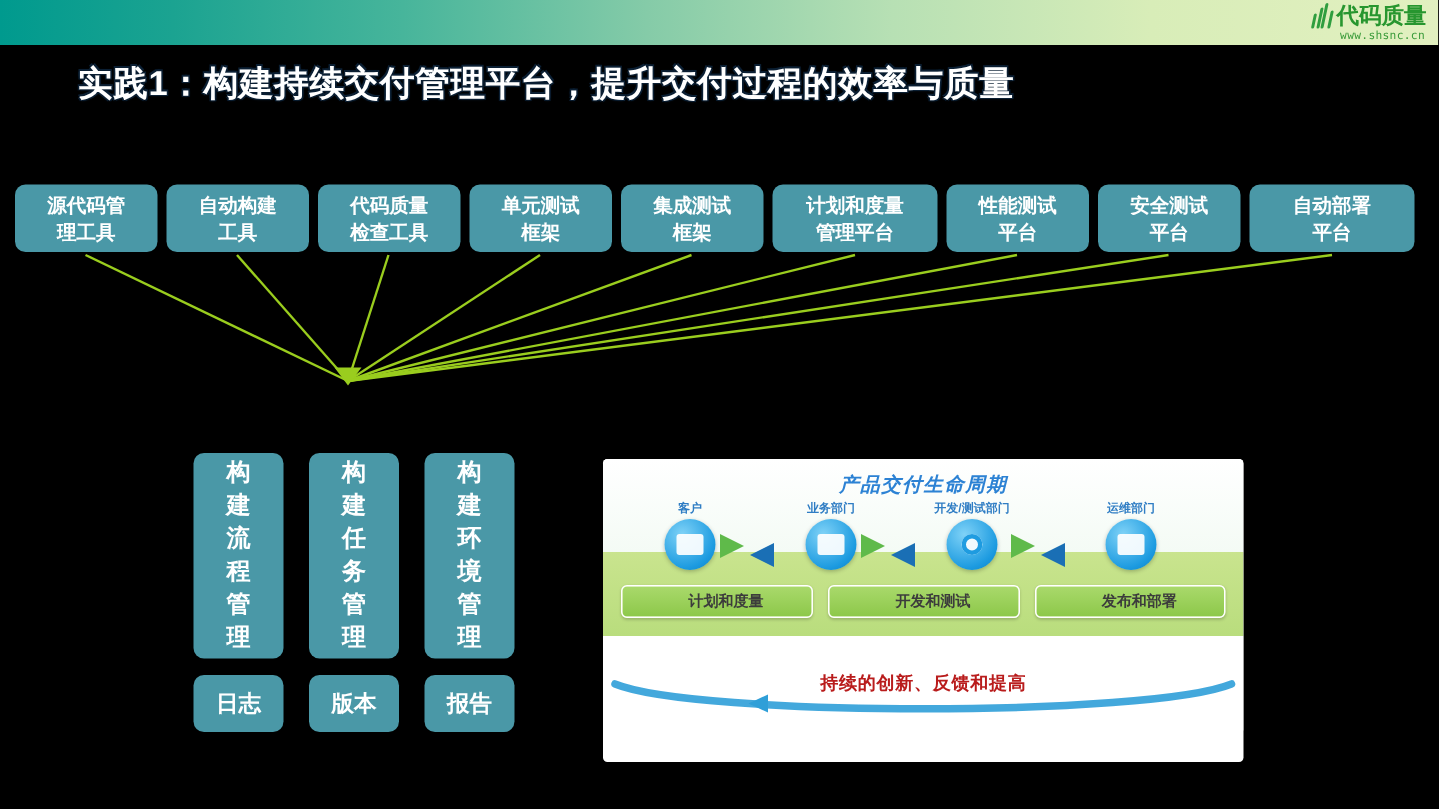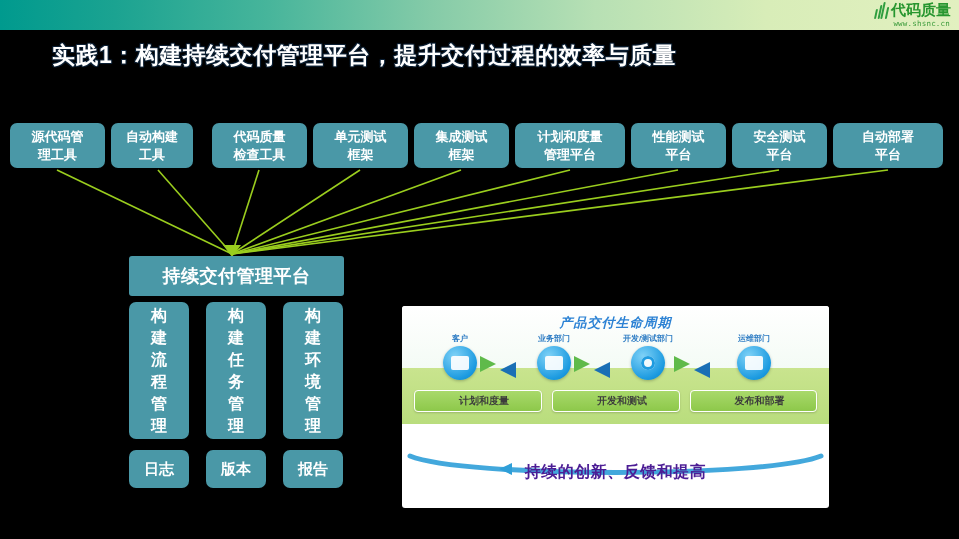--- a/index.html
+++ b/index.html
@@ -307,25 +307,25 @@
     display: flex;
     align-items: center;
     justify-content: center;
     font-size: 10px;
     font-weight: bold;
     color: #3c3c3c;
     box-shadow: 0 1px 2px rgba(0,0,0,0.18);
   }
   #lc-feedback-text {
     position: absolute;
-    left: 0; top: 156px; width: 100%;
+    left: 0; top: 141px; width: 100%;
     text-align: center;
-    font-size: 16px;
-    font-weight: bold;
-    color: #4c1d95;
+    font-size: 12px;
+    font-weight: bold;
+    color: #b91c1c;
     letter-spacing: 0.5px;
   }
   #lc-loop {
     position: absolute;
     left: 2px;
     top: 140px;
     width: 423px;
     height: 38px;
   }
 </style>
@@ -360,39 +360,38 @@
       <line x1="232" y1="254" x2="570" y2="170" stroke="#9acd1e" stroke-width="1.6"></line>
       <line x1="232" y1="254" x2="678" y2="170" stroke="#9acd1e" stroke-width="1.6"></line>
       <line x1="232" y1="254" x2="779" y2="170" stroke="#9acd1e" stroke-width="1.6"></line>
       <line x1="232" y1="254" x2="888" y2="170" stroke="#9acd1e" stroke-width="1.6"></line>
       <path d="M223 245 L241 245 L232 257 Z" fill="#9acd1e"></path>
     </svg>
 
   <div id="tools-layer">
       <div class="tool-box" style="left: 10px; width: 95px;">源代码管
 理工具</div>
-      <div class="tool-box" style="left: 111px; width: 82px;">自动构建
+      <div class="tool-box" style="left: 111px; width: 95px;">自动构建
 工具</div>
       <div class="tool-box" style="left: 212px; width: 95px;">代码质量
 检查工具</div>
       <div class="tool-box" style="left: 313px; width: 95px;">单元测试
 框架</div>
       <div class="tool-box" style="left: 414px; width: 95px;">集成测试
 框架</div>
       <div class="tool-box" style="left: 515px; width: 110px;">计划和度量
 管理平台</div>
       <div class="tool-box" style="left: 631px; width: 95px;">性能测试
 平台</div>
       <div class="tool-box" style="left: 732px; width: 95px;">安全测试
 平台</div>
       <div class="tool-box" style="left: 833px; width: 110px;">自动部署
 平台</div>
     </div>
 
-  <div id="platform-header">持续交付管理平台</div>
   <div id="pillars-layer">
       <div class="pillar" style="left: 129px;">
         <span>构建流程管理</span>
       </div>
       <div class="pillar" style="left: 206px;">
         <span>构建任务管理</span>
       </div>
       <div class="pillar" style="left: 283px;">
         <span>构建环境管理</span>
       </div>

